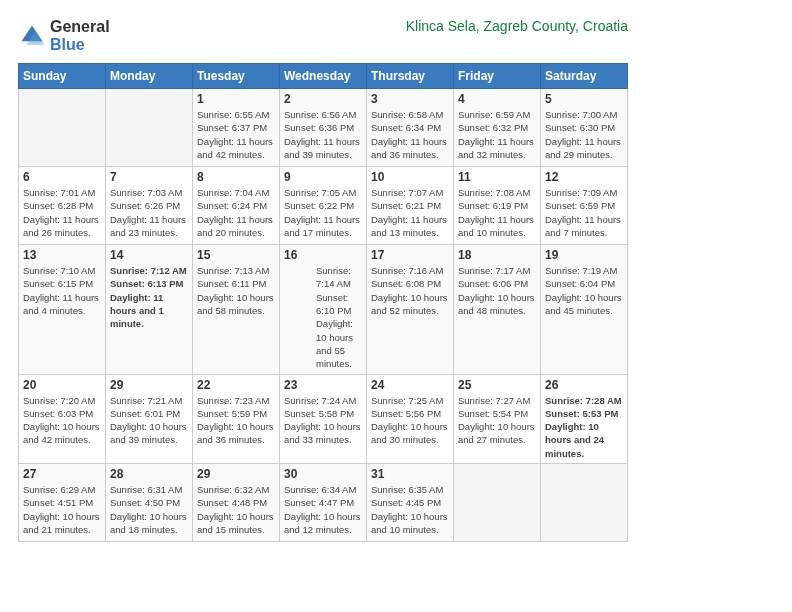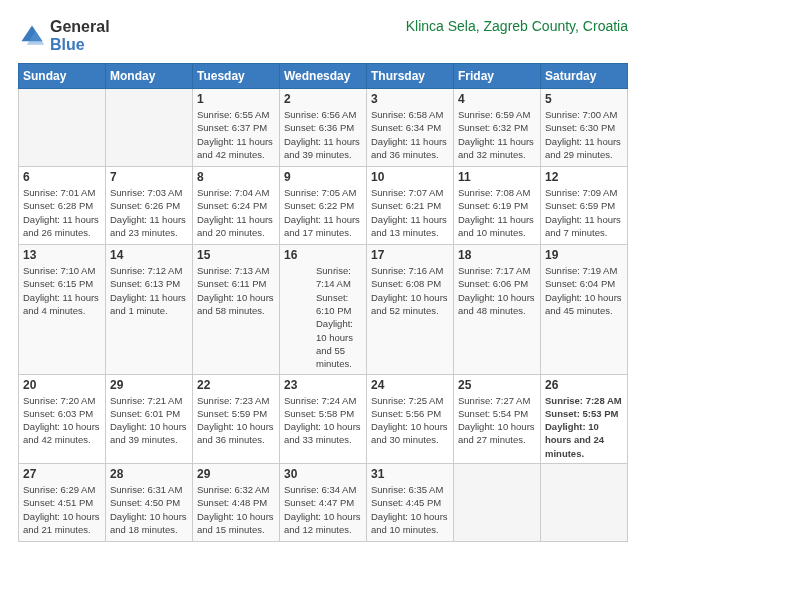--- a/index.html
+++ b/index.html
@@ -212,21 +212,21 @@
         </tr>
         <tr>
           <td>
             <span class="day-num">13</span>
             <div class="day-info" style="white-space: pre-line;">Sunrise: 7:10 AM
 Sunset: 6:15 PM
 Daylight: 11 hours and 4 minutes.</div>
           </td>
           <td>
             <span class="day-num">14</span>
-            <div class="day-info" style="white-space: pre-line;">Sunrise: 7:12 AM
+            <div class="day-info" style="white-space: pre-line; font-weight: bold;">Sunrise: 7:12 AM
 Sunset: 6:13 PM
 Daylight: 11 hours and 1 minute.</div>
           </td>
           <td>
             <span class="day-num">15</span>
             <div class="day-info" style="white-space: pre-line;">Sunrise: 7:13 AM
 Sunset: 6:11 PM
 Daylight: 10 hours and 58 minutes.</div>
           </td>
           <td>

